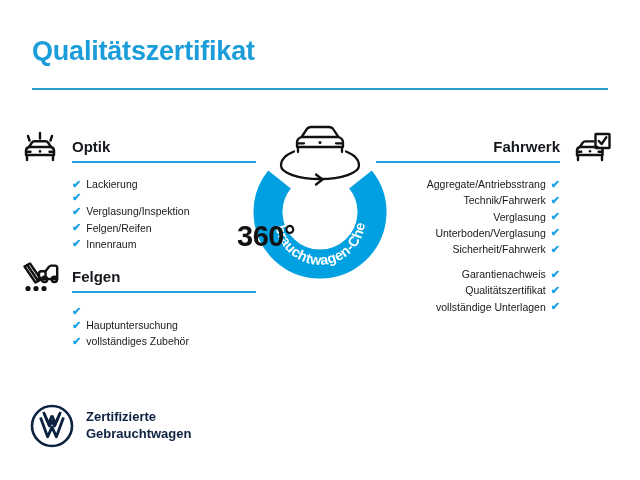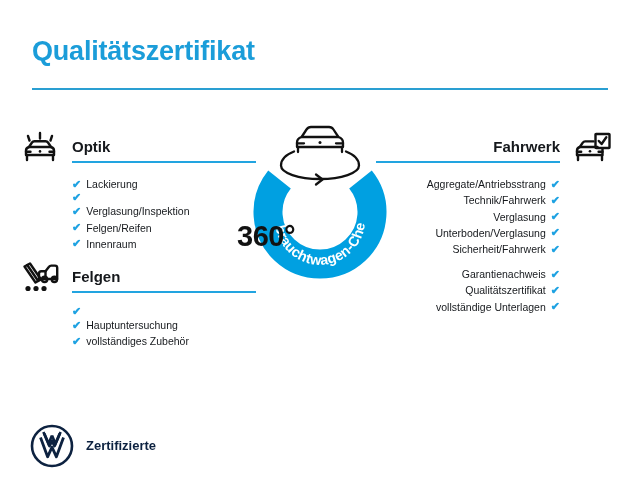--- a/index.html
+++ b/index.html
@@ -139,21 +139,20 @@
   }
 
   
   .footer {
     position: absolute;
     left: 30px;
     top: 404px;
     display: flex;
     align-items: center;
     gap: 12px;
-    margin-top: 20px;
   }
   .vw-mark { width: 44px; height: 44px; flex: 0 0 44px; }
   .vw-mark svg { display: block; }
   .footer-text {
     font-size: 13px;
     font-weight: bold;
     line-height: 1.28;
     color: #0d2240;
     white-space: nowrap;
   }
@@ -338,16 +337,17 @@
     <div class="vw-mark">
       <svg width="44" height="44" viewBox="0 0 44 44" fill="none">
         <circle cx="22" cy="22" r="20" stroke="#0d2240" stroke-width="2.6" fill="none"></circle>
         <path d="M22 6.2 L25.6 14.6 L30.6 2.8 M22 6.2 L18.4 14.6 L13.4 2.8" stroke="#0d2240" stroke-width="2.6" fill="none" transform="translate(0,5.2)"></path>
         <path d="M10.5 13.5 L17.6 32.8 L22 23.2 L26.4 32.8 L33.5 13.5" stroke="#0d2240" stroke-width="2.8" fill="none" stroke-linejoin="round"></path>
         <path d="M14.2 9.5 L19.6 22 L22 16.6 L24.4 22 L29.8 9.5" stroke="#0d2240" stroke-width="2.8" fill="none" stroke-linejoin="round"></path>
       </svg>
     </div>
     <div class="footer-text">
       <div>Zertifizierte</div>
+      <div>Gebrauchtwagen</div>
     </div>
   </div>
 
 </div>
 
 </body></html>

